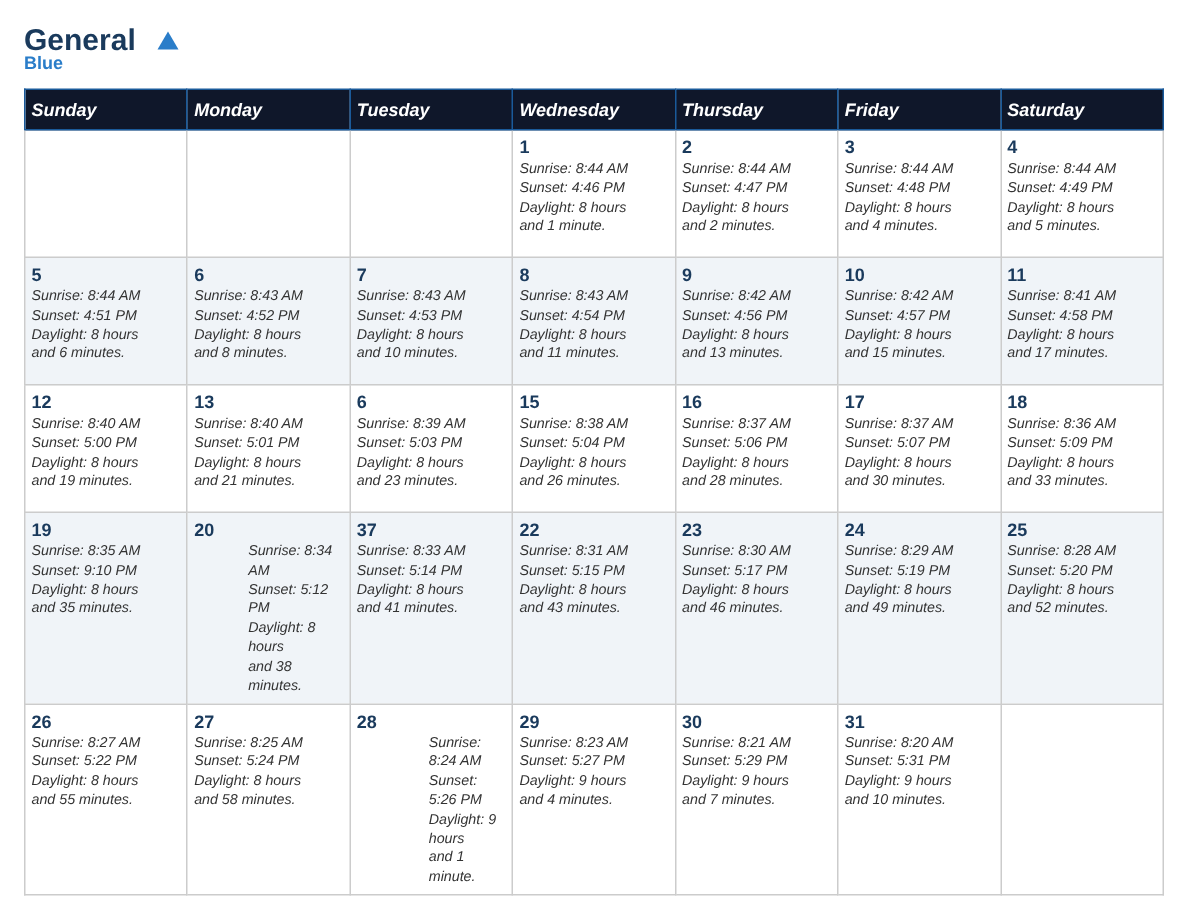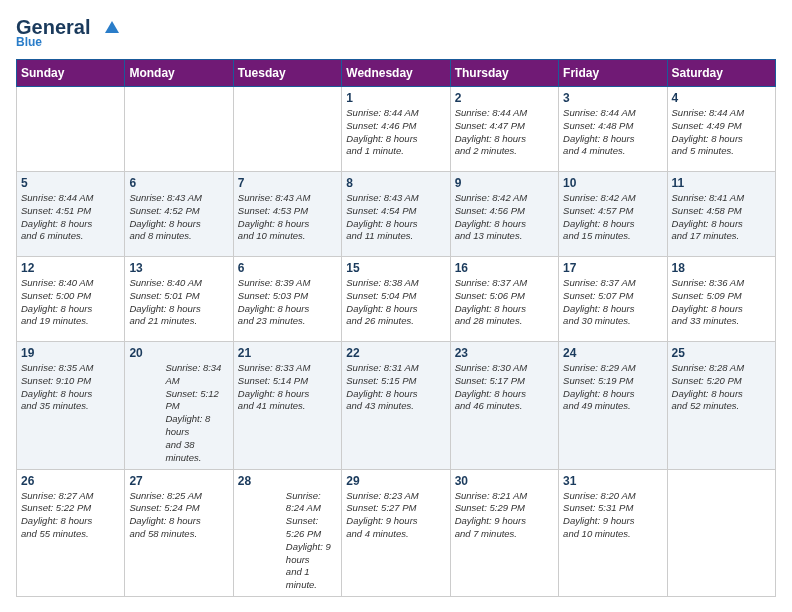--- a/index.html
+++ b/index.html
@@ -40,21 +40,22 @@
     .subtitle {
       font-size: 14px;
       color: #333;
     }
     table {
       width: 100%;
       border-collapse: collapse;
       table-layout: fixed;
     }
     thead tr {
-      background: #701a75;
+      background: #0f172a;
+      font-style: italic;
     }
     thead th {
       color: #fff;
       font-size: 12px;
       font-weight: bold;
       padding: 6px 4px;
       text-align: left;
       border: 1px solid #1a5a9a;
     }
     tbody tr {
@@ -264,21 +265,21 @@
 and 35 minutes.</div>
         </td>
         <td>
           <span class="day-num">20</span>
           <div class="day-info" style="white-space: pre-line; margin-left: 36px;">Sunrise: 8:34 AM
 Sunset: 5:12 PM
 Daylight: 8 hours
 and 38 minutes.</div>
         </td>
         <td>
-          <span class="day-num">21</span>
+          <span class="day-num">37</span>
           <div class="day-info" style="white-space: pre-line;">Sunrise: 8:33 AM
 Sunset: 5:14 PM
 Daylight: 8 hours
 and 41 minutes.</div>
         </td>
         <td>
           <span class="day-num">22</span>
           <div class="day-info" style="white-space: pre-line;">Sunrise: 8:31 AM
 Sunset: 5:15 PM
 Daylight: 8 hours

